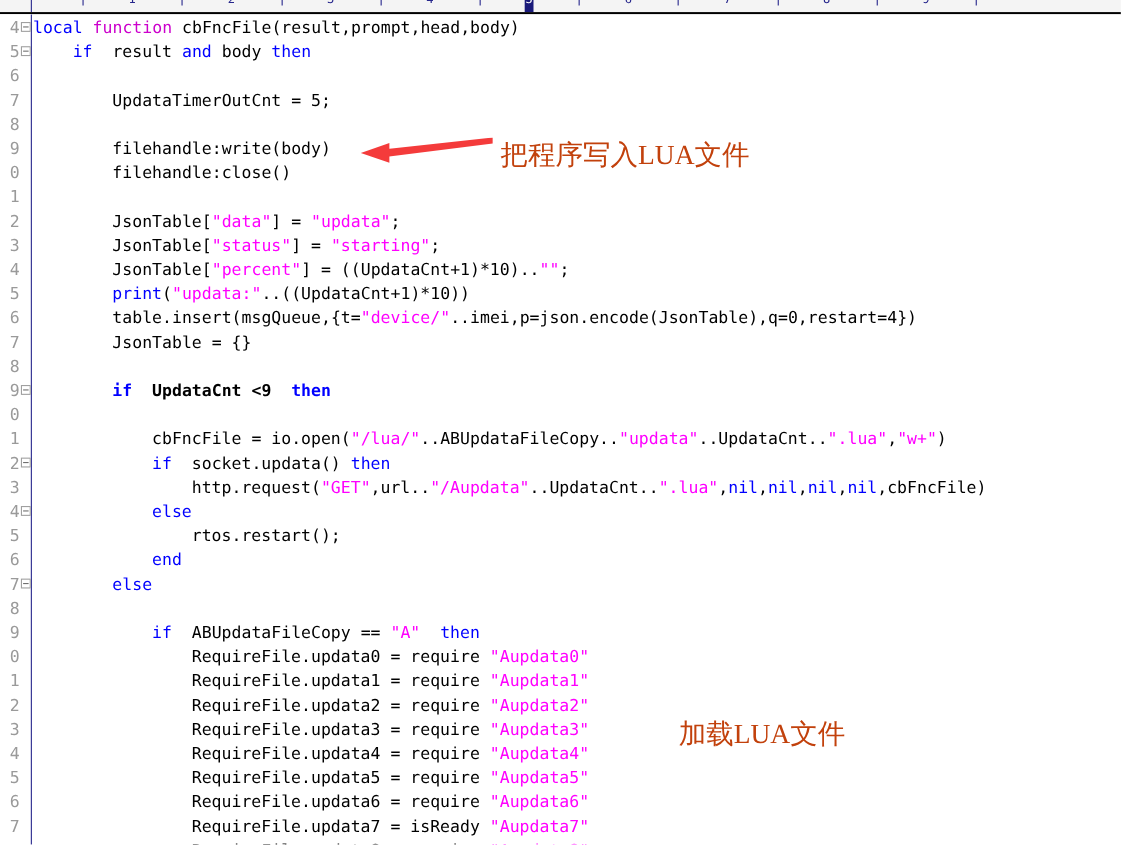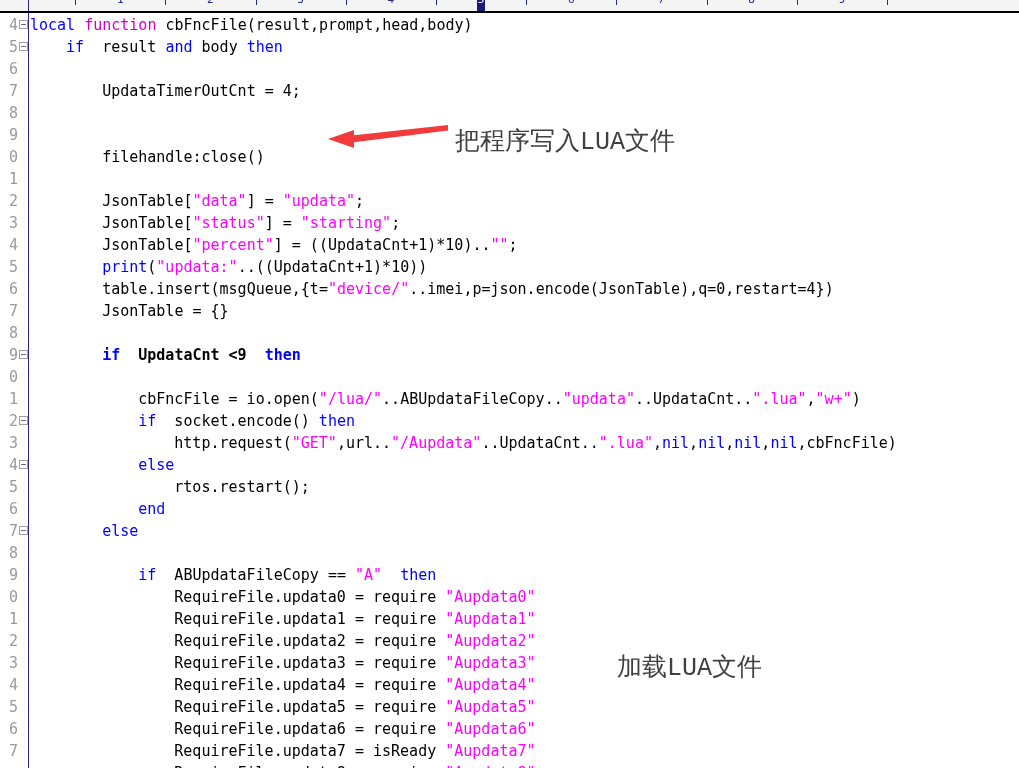--- a/index.html
+++ b/index.html
@@ -144,22 +144,22 @@
     color: #000000;
   }
   .kw  { color: #0000ff; }
   .fn  { color: #cc00cc; }
   .str { color: #ff00ff; }
   .pln { color: #000000; }
 
   
   .anno-text {
     position: absolute;
-    font-family: Liberation Mono, monospace;
-    color: #404040;
+    font-family: Liberation Serif, serif;
+    color: #c2410c;
     white-space: nowrap;
   }
   #anno1 { left: 455px; top: 111px; font-size: 25px; }
   #anno2 { left: 617px; top: 637px; font-size: 25px; }
 
   #arrow1 {
     position: absolute;
     left: 328px;
     top: 112px;
     width: 120px;
@@ -238,34 +238,35 @@
         <div class="fold" style="top: 29px;"></div>
         <div class="fold" style="top: 337px;"></div>
         <div class="fold" style="top: 403px;"></div>
         <div class="fold" style="top: 447px;"></div>
         <div class="fold" style="top: 513px;"></div>
       </div>
     <div id="code">
         <div class="cl" style="top: 1px; left: 0px;"><span class="kw">local </span><span class="fn">function </span><span class="pln">cbFncFile(result,prompt,head,body)</span></div>
         <div class="cl" style="top: 23px; left: 36.08px;"><span class="kw">if </span><span class="pln"> result </span><span class="kw">and </span><span class="pln">body </span><span class="kw">then</span></div>
         <div class="cl" style="top: 45px; left: 0px;"></div>
-        <div class="cl" style="top: 67px; left: 72.16px;"><span class="pln">UpdataTimerOutCnt = 4;</span></div>
+        <div class="cl" style="top: 67px; left: 72.16px;"><span class="pln">UpdataTimerOutCnt = 5;</span></div>
         <div class="cl" style="top: 89px; left: 0px;"></div>
+        <div class="cl" style="top: 111px; left: 72.16px;"><span class="pln">filehandle:write(body)</span></div>
         <div class="cl" style="top: 133px; left: 72.16px;"><span class="pln">filehandle:close()</span></div>
         <div class="cl" style="top: 155px; left: 0px;"></div>
         <div class="cl" style="top: 177px; left: 72.16px;"><span class="pln">JsonTable[</span><span class="str">"data"</span><span class="pln">] = </span><span class="str">"updata"</span><span class="pln">;</span></div>
         <div class="cl" style="top: 199px; left: 72.16px;"><span class="pln">JsonTable[</span><span class="str">"status"</span><span class="pln">] = </span><span class="str">"starting"</span><span class="pln">;</span></div>
         <div class="cl" style="top: 221px; left: 72.16px;"><span class="pln">JsonTable[</span><span class="str">"percent"</span><span class="pln">] = ((UpdataCnt+1)*10)..</span><span class="str">""</span><span class="pln">;</span></div>
         <div class="cl" style="top: 243px; left: 72.16px;"><span class="kw">print</span><span class="pln">(</span><span class="str">"updata:"</span><span class="pln">..((UpdataCnt+1)*10))</span></div>
         <div class="cl" style="top: 265px; left: 72.16px;"><span class="pln">table.insert(msgQueue,{t=</span><span class="str">"device/"</span><span class="pln">..imei,p=json.encode(JsonTable),q=0,restart=4})</span></div>
         <div class="cl" style="top: 287px; left: 72.16px;"><span class="pln">JsonTable = {}</span></div>
         <div class="cl" style="top: 309px; left: 0px;"></div>
         <div class="cl" style="top: 331px; left: 72.16px; font-weight: bold;"><span class="kw">if </span><span class="pln"> UpdataCnt &lt;9  </span><span class="kw">then</span></div>
         <div class="cl" style="top: 375px; left: 108.24px;"><span class="pln">cbFncFile = io.open(</span><span class="str">"/lua/"</span><span class="pln">..ABUpdataFileCopy..</span><span class="str">"updata"</span><span class="pln">..UpdataCnt..</span><span class="str">".lua"</span><span class="pln">,</span><span class="str">"w+"</span><span class="pln">)</span></div>
-        <div class="cl" style="top: 397px; left: 108.24px;"><span class="kw">if </span><span class="pln"> socket.encode() </span><span class="kw">then</span></div>
+        <div class="cl" style="top: 397px; left: 108.24px;"><span class="kw">if </span><span class="pln"> socket.updata() </span><span class="kw">then</span></div>
         <div class="cl" style="top: 419px; left: 144.32px;"><span class="pln">http.request(</span><span class="str">"GET"</span><span class="pln">,url..</span><span class="str">"/Aupdata"</span><span class="pln">..UpdataCnt..</span><span class="str">".lua"</span><span class="pln">,</span><span class="kw">nil</span><span class="pln">,</span><span class="kw">nil</span><span class="pln">,</span><span class="kw">nil</span><span class="pln">,</span><span class="kw">nil</span><span class="pln">,cbFncFile)</span></div>
         <div class="cl" style="top: 441px; left: 108.24px;"><span class="kw">else</span></div>
         <div class="cl" style="top: 463px; left: 144.32px;"><span class="pln">rtos.restart();</span></div>
         <div class="cl" style="top: 485px; left: 108.24px;"><span class="kw">end</span></div>
         <div class="cl" style="top: 507px; left: 72.16px;"><span class="kw">else</span></div>
         <div class="cl" style="top: 529px; left: 0px;"></div>
         <div class="cl" style="top: 551px; left: 108.24px;"><span class="kw">if </span><span class="pln"> ABUpdataFileCopy == </span><span class="str">"A"</span><span class="pln">  </span><span class="kw">then</span></div>
         <div class="cl" style="top: 573px; left: 144.32px;"><span class="pln">RequireFile.updata0 = require </span><span class="str">"Aupdata0"</span></div>
         <div class="cl" style="top: 595px; left: 144.32px;"><span class="pln">RequireFile.updata1 = require </span><span class="str">"Aupdata1"</span></div>
         <div class="cl" style="top: 617px; left: 144.32px;"><span class="pln">RequireFile.updata2 = require </span><span class="str">"Aupdata2"</span></div>

